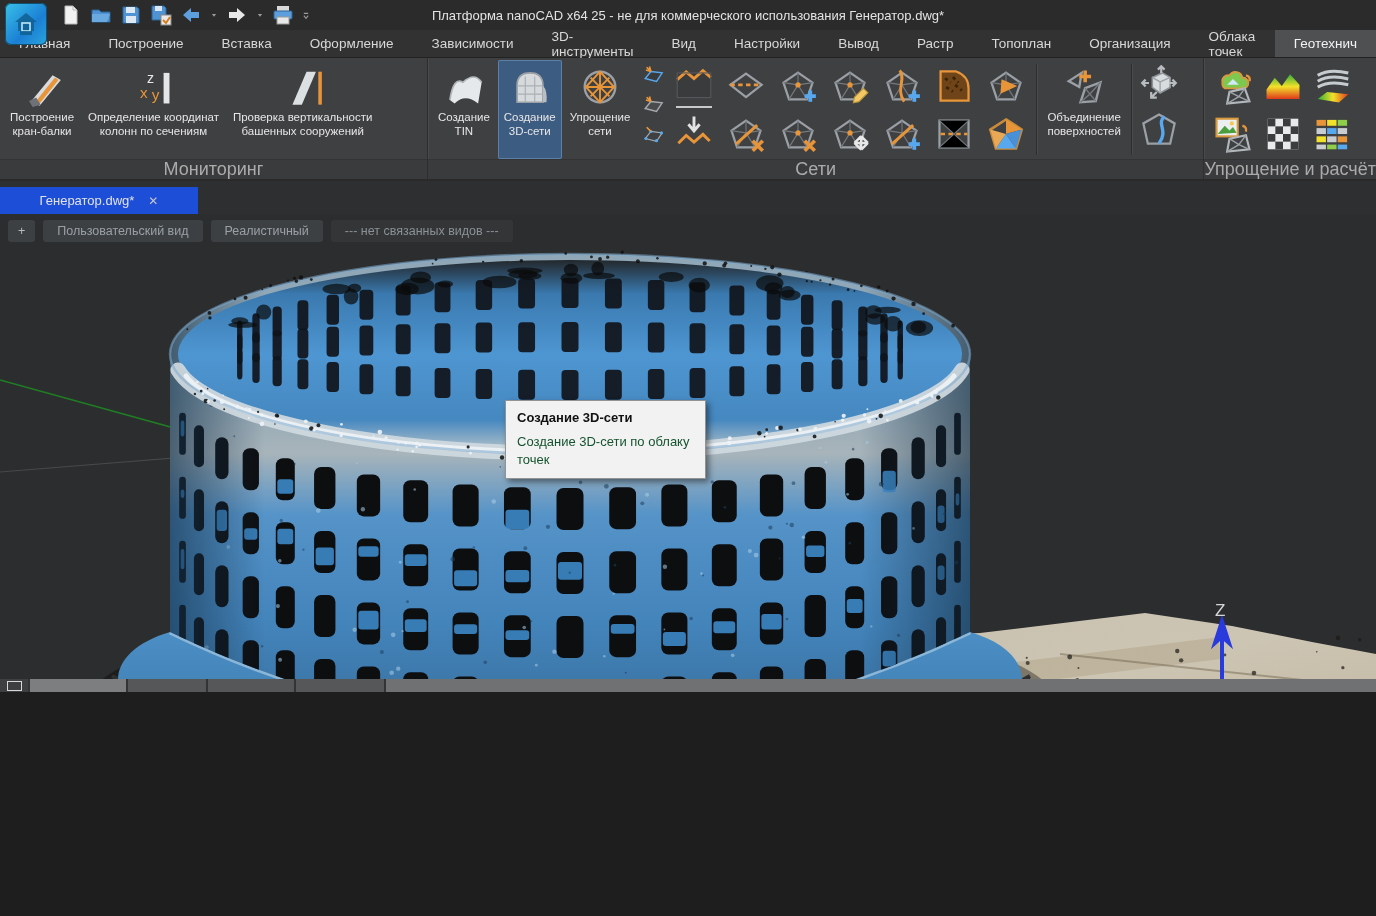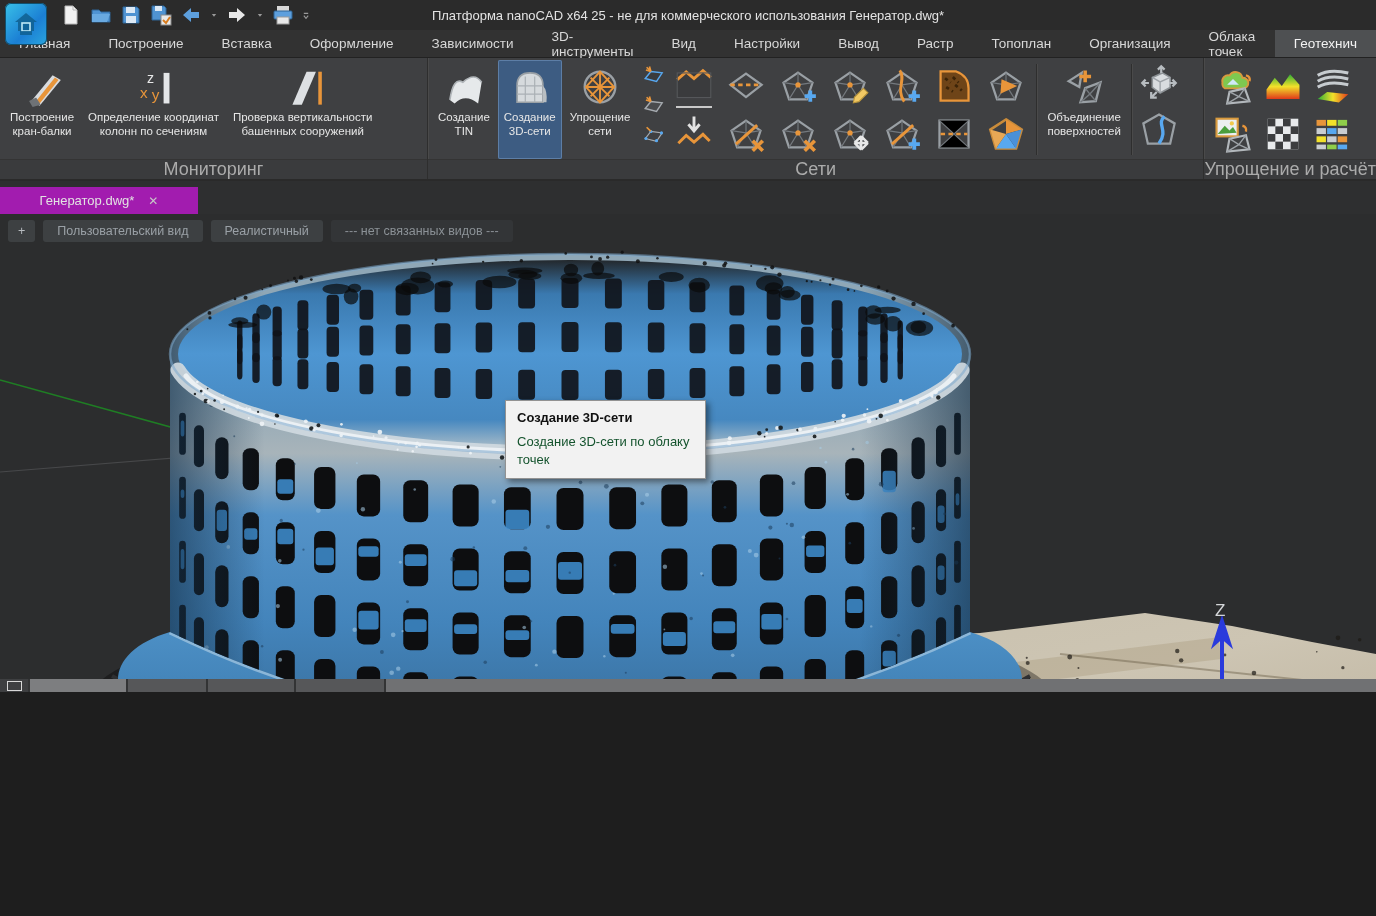--- a/index.html
+++ b/index.html
@@ -36,21 +36,21 @@
   .smallcol{display:flex;flex-direction:column;justify-content:flex-start;gap:4px;padding:2px 2px;}
   .scell{width:26px;height:26px;display:flex;align-items:center;justify-content:center;}
   .profcol{display:flex;flex-direction:column;align-items:center;gap:2px;padding:2px 3px;}
   .gridwrap{display:grid;grid-template-columns:repeat(6,52px);grid-template-rows:48px 48px;align-content:start;padding-top:2px;}
   .gcell{display:flex;align-items:center;justify-content:center;}
   .texgrid{display:grid;grid-template-columns:repeat(3,50px);grid-template-rows:48px 48px;align-content:start;padding-top:2px;}
   .vsep{width:1px;background:#2e2e2e;box-shadow:1px 0 0 #4a4a4a;margin:4px 2px;}
 
   
   .docbar{height:33px;background:#2e2f30;display:flex;align-items:flex-end;flex:0 0 auto;}
-  .doctab{height:27px;min-width:178px;background:#a21caf;display:flex;align-items:center;justify-content:center;gap:14px;
+  .doctab{height:27px;min-width:178px;background:#1d4ed8;display:flex;align-items:center;justify-content:center;gap:14px;
           font-size:13px;color:#e2e2e2;padding:0 10px;}
   .doctab .closex{color:#c7c7c7;font-size:12px;cursor:pointer;}
 
   
   .viewport{position:relative;flex:1;overflow:hidden;background:#2c2d2e;}
   #scene{position:absolute;inset:0;display:block;}
   .vp-controls{position:absolute;top:6px;left:8px;display:flex;gap:8px;z-index:30;}
   .pill{background:rgba(64,67,70,.88);border-radius:3px;color:#9aa0a6;font-size:12.5px;
         height:22px;display:flex;align-items:center;padding:0 14px;}
   .pill.plus{padding:0 10px;color:#b8bcc0;}

